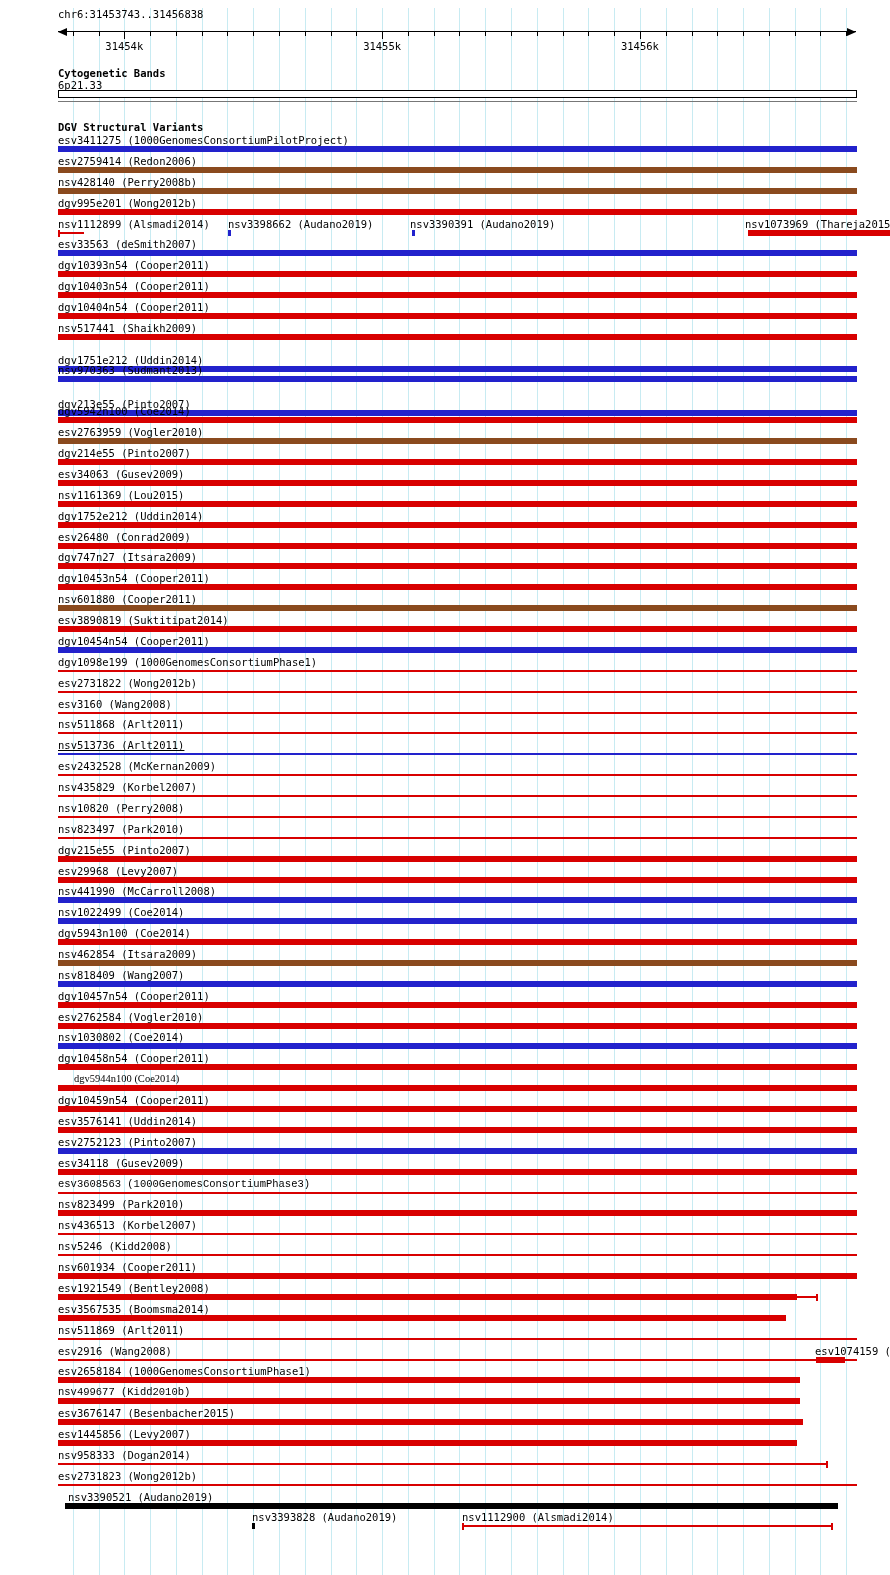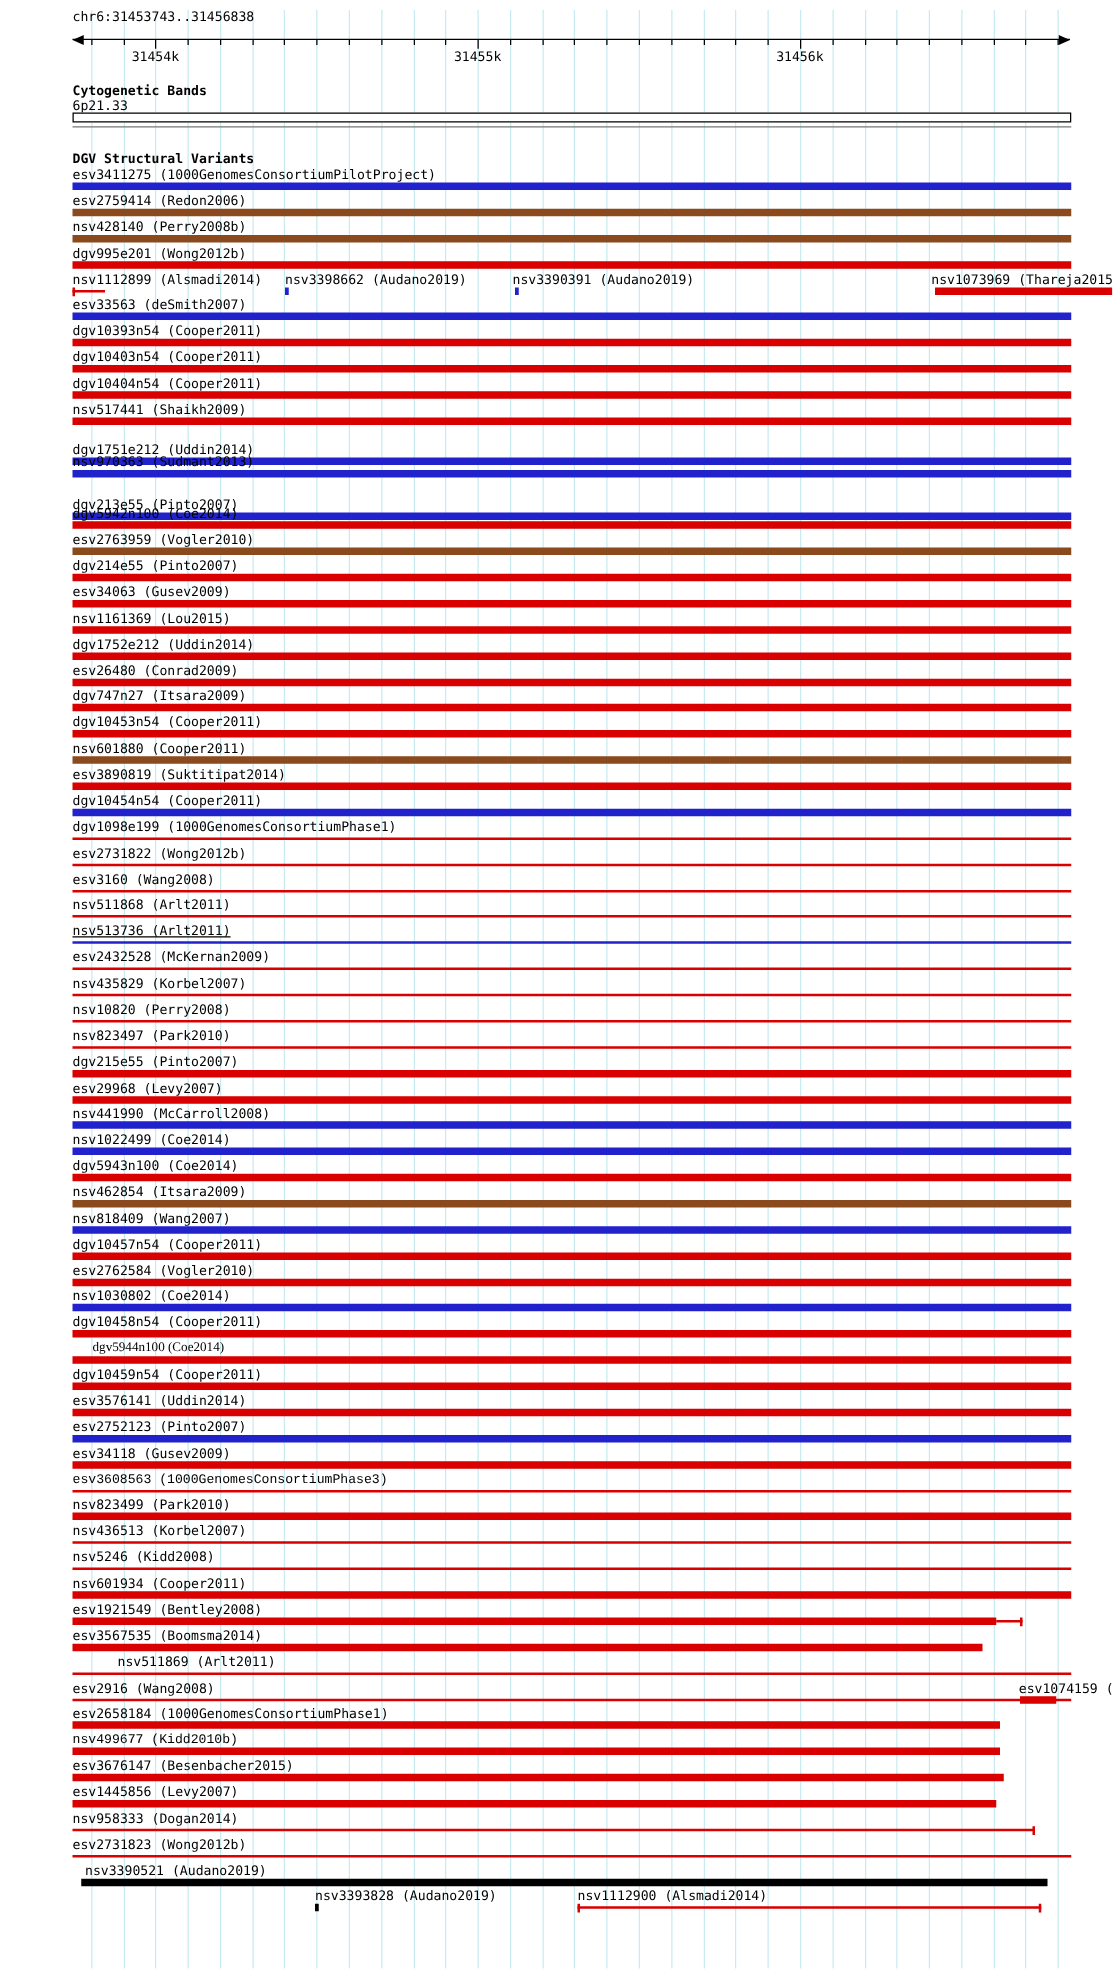--- a/index.html
+++ b/index.html
@@ -348,21 +348,21 @@
         <div class="vlabel" style="left: 58px;">esv1921549 (Bentley2008)</div>
         <div class="vbar" style="left: 58px; width: 739px; background: rgb(216, 0, 0);"></div>
         <div class="vbar thin" style="left: 797px; width: 21px; background: rgb(216, 0, 0);"></div>
         <div class="vtick" style="left: 816px; background: rgb(216, 0, 0);"></div>
       </div>
       <div class="vrow" style="top: 1302.7px;">
         <div class="vlabel" style="left: 58px; text-align: center;">esv3567535 (Boomsma2014)</div>
         <div class="vbar" style="left: 58px; width: 728px; background: rgb(216, 0, 0);"></div>
       </div>
       <div class="vrow" style="top: 1323.6px;">
-        <div class="vlabel" style="left: 58px; margin-left: 36px;">nsv511869 (Arlt2011)</div>
+        <div class="vlabel" style="left: 58px;">nsv511869 (Arlt2011)</div>
         <div class="vbar thin" style="left: 58px; width: 799px; background: rgb(216, 0, 0);"></div>
       </div>
       <div class="vrow" style="top: 1344.5px;">
         <div class="vlabel" style="left: 58px;">esv2916 (Wang2008)</div>
         <div class="vbar thin" style="left: 58px; width: 799px; background: rgb(216, 0, 0);"></div>
         <div class="vlabel" style="left: 815px;">esv1074159 (</div>
         <div class="vbar" style="left: 816px; width: 29px; background: rgb(216, 0, 0);"></div>
       </div>
       <div class="vrow" style="top: 1365.3px;">
         <div class="vlabel" style="left: 58px;">esv2658184 (1000GenomesConsortiumPhase1)</div>

